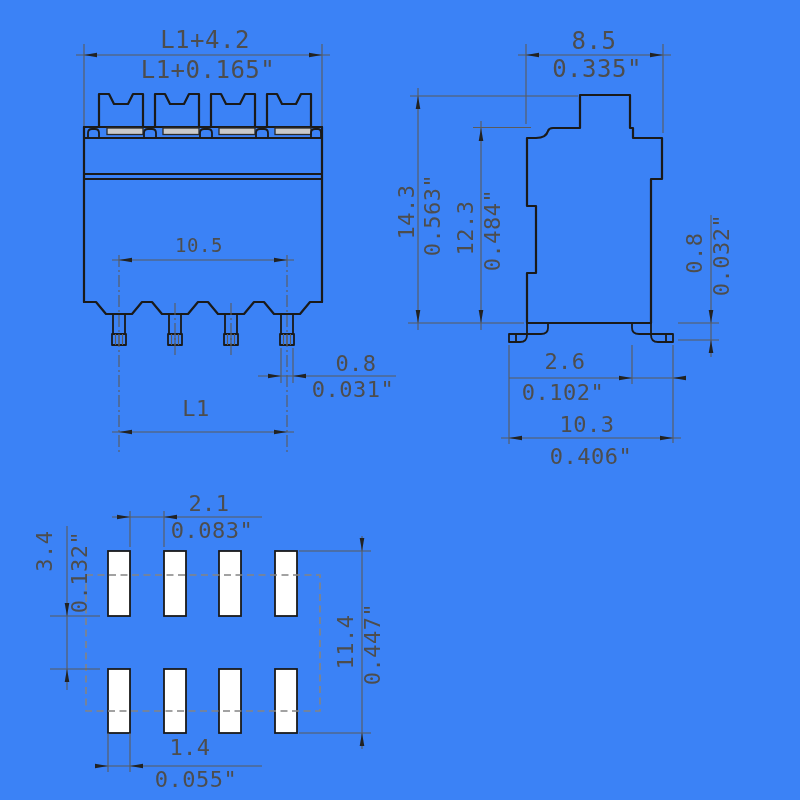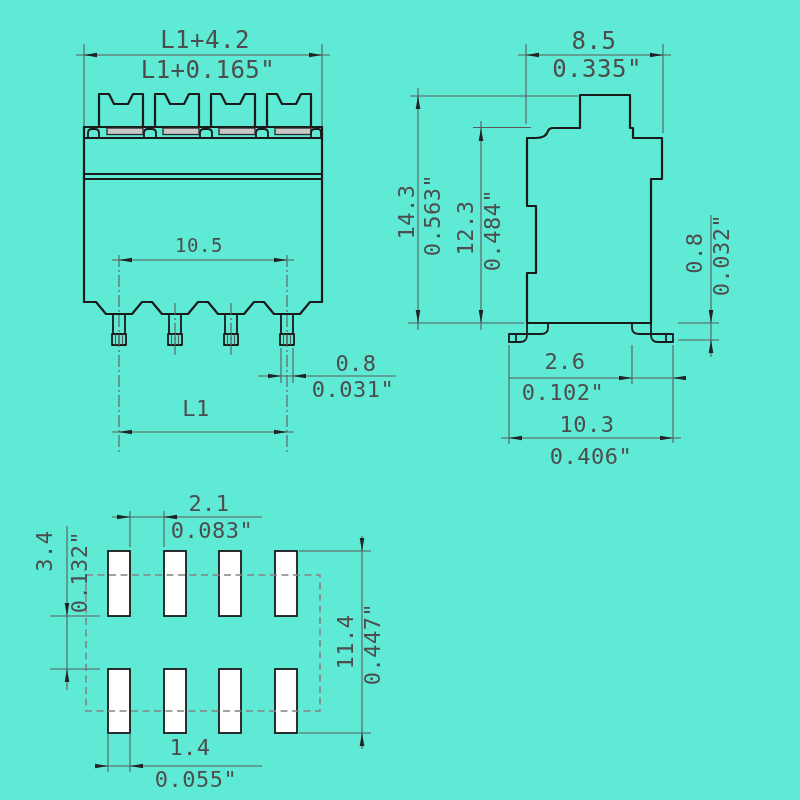--- a/index.html
+++ b/index.html
@@ -1,16 +1,16 @@
 <!DOCTYPE html>
 <html><head>
 <meta charset="utf-8">
 <style>
   html,body{margin:0;padding:0;background:#fff;}
-  .stage{position:relative;width:800px;height:800px;background:#5eead4;overflow:hidden;
+  .stage{position:relative;width:800px;height:800px;background:#3b82f6;overflow:hidden;
          font-family:"DejaVu Sans Mono", monospace;text-align:right;}
   svg{display:block;}
   .body-line{stroke:#1a1a1a;stroke-width:2.2;fill:none;stroke-linejoin:round;stroke-linecap:round;}
   .body-thin{stroke:#1a1a1a;stroke-width:1.8;fill:none;stroke-linejoin:round;}
   .pad{stroke:#1a1a1a;stroke-width:1.8;fill:#ffffff;}
   .clamp{fill:#c9c9c9;stroke:#2a2a2a;stroke-width:1.3;}
   .dim{stroke:#5b5b5b;stroke-width:1.1;fill:none;}
   .cl{stroke:#5b5b5b;stroke-width:1.1;fill:none;stroke-dasharray:12 3 2 3;}
   .dash{stroke:#848484;stroke-width:1.6;fill:none;stroke-dasharray:7 4.5;}
   .ah{fill:#222222;}

